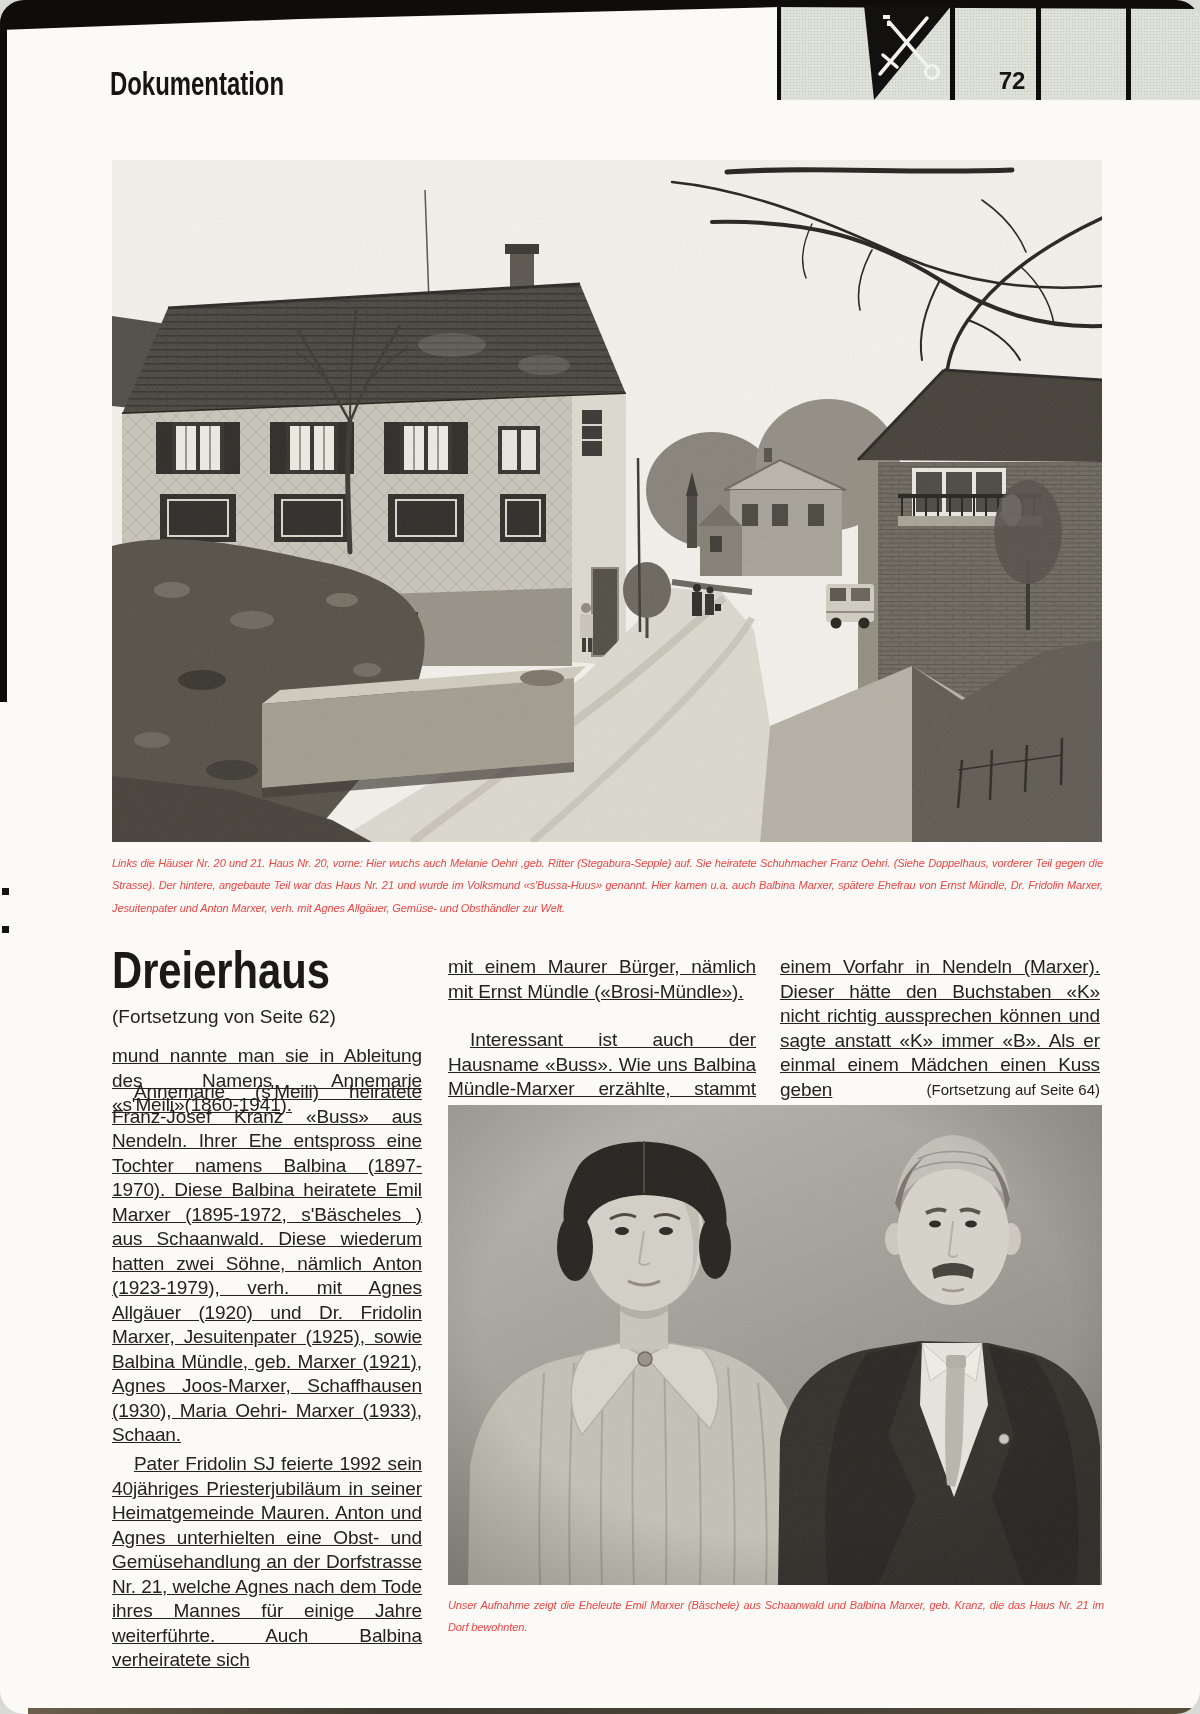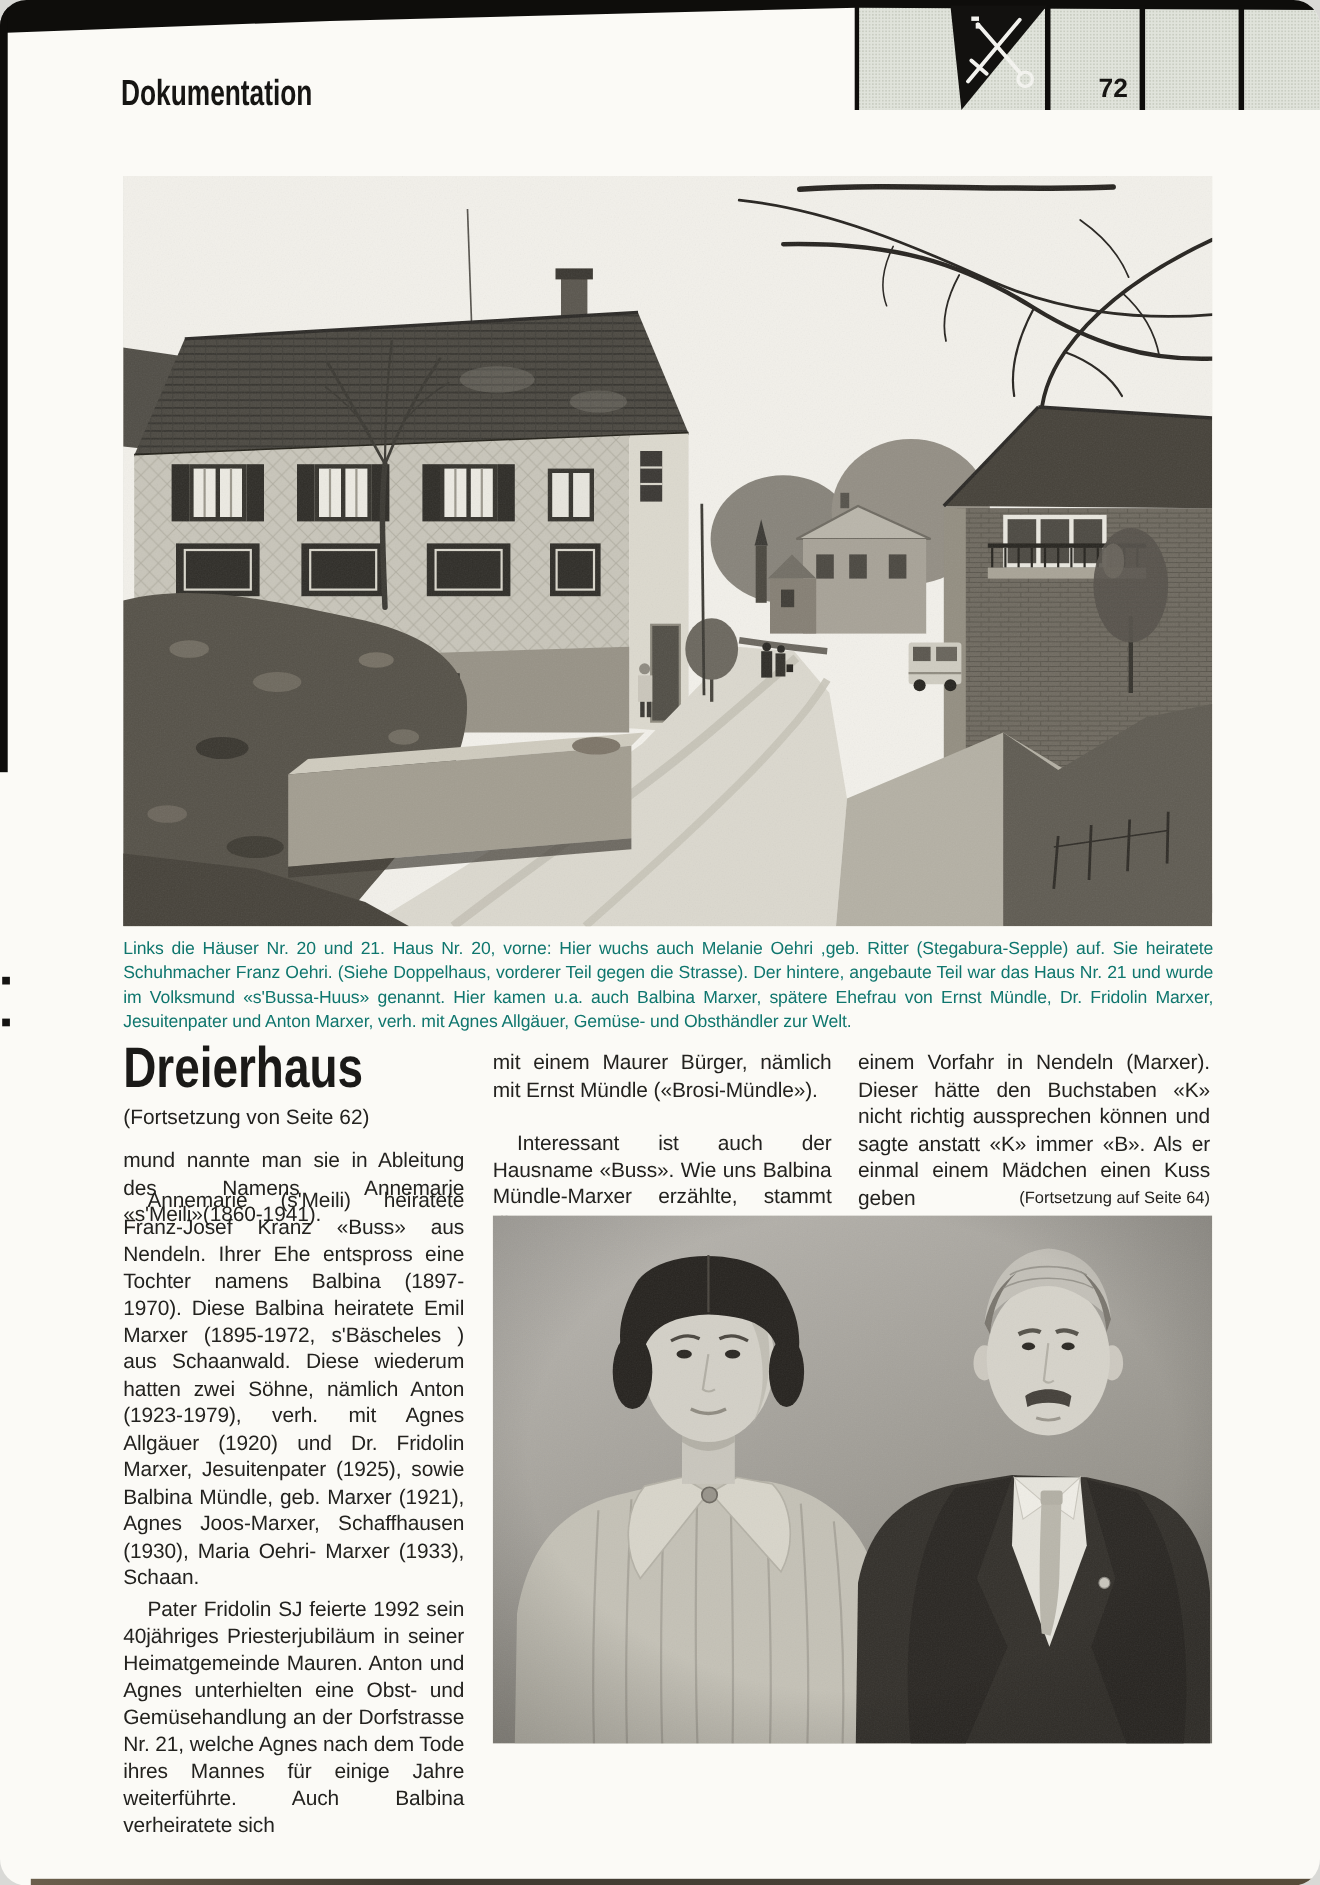--- a/index.html
+++ b/index.html
@@ -15,29 +15,29 @@
   #page-num{left:982px;top:68px;width:60px;text-align:center;
     font-size:24px;font-weight:bold;line-height:26px;color:#161513;}
   #left-strip{left:0;top:0;width:7px;height:702px;background:#0e0d0b;}
   .speck{width:7px;height:7px;background:#141311;}
   
   .photo{background:#e8e6e0;}
   #photo1{left:112px;top:160px;width:990px;height:682px;}
   #photo2{left:448px;top:1105px;width:654px;height:480px;}
   
   .caption{
-    font-size:16px;line-height:22.4px;
-    text-align:justify;letter-spacing:-0.1px;color:#0f766e;
+    font-style:italic;font-size:11px;line-height:22.4px;
+    text-align:justify;letter-spacing:-0.1px;color:#ef4444;
   }
   #caption1{left:112px;top:852px;width:991px;}
   #caption2{left:448px;top:1594px;width:656px;}
   
   .body-txt{
     font-size:19px;line-height:24.5px;text-align:justify;
-    letter-spacing:-0.1px;color:#23221f;
+    letter-spacing:-0.1px;color:#23221f;text-decoration:underline;
   }
   .indent{text-indent:22px;}
   #title-svg{left:112px;top:946px;}
   #subtitle{left:112px;top:1006px;width:310px;font-size:19px;color:#23221f;}
   #c1p1{left:112px;top:1044px;width:310px;}
   #c1p2{left:112px;top:1080px;width:310px;}
   #c1p3{left:112px;top:1452px;width:310px;}
   #c2p1{left:448px;top:955px;width:308px;}
   #c2p2{left:448px;top:1028px;width:308px;}
   #c3p1{left:780px;top:955px;width:320px;}
@@ -424,15 +424,16 @@
         <path d="M484,164 C495,156 515,156 526,164 L524,174 C514,169 496,169 486,174 Z" fill="#44403a"></path>
         <path d="M494,184 Q505,188 516,184" stroke="#9b978d" stroke-width="2.5" fill="none"></path>
         <circle cx="556" cy="334" r="5" fill="#c9c6bd" stroke="#8a8780" stroke-width="1"></circle>
       </g>
 
       <rect width="654" height="480" fill="url(#vig2)"></rect>
       <rect width="654" height="480" filter="url(#grain2)"></rect>
     </svg>
   </div>
 
+  <div id="caption2" class="abs caption">Unser Aufnahme zeigt die Eheleute Emil Marxer (Bäschele) aus Schaanwald und Balbina Marxer, geb. Kranz, die das Haus Nr. 21 im Dorf bewohnten.</div>
 
   <div id="bottom-edge" class="abs"></div>
 </div>
 
 </body></html>

